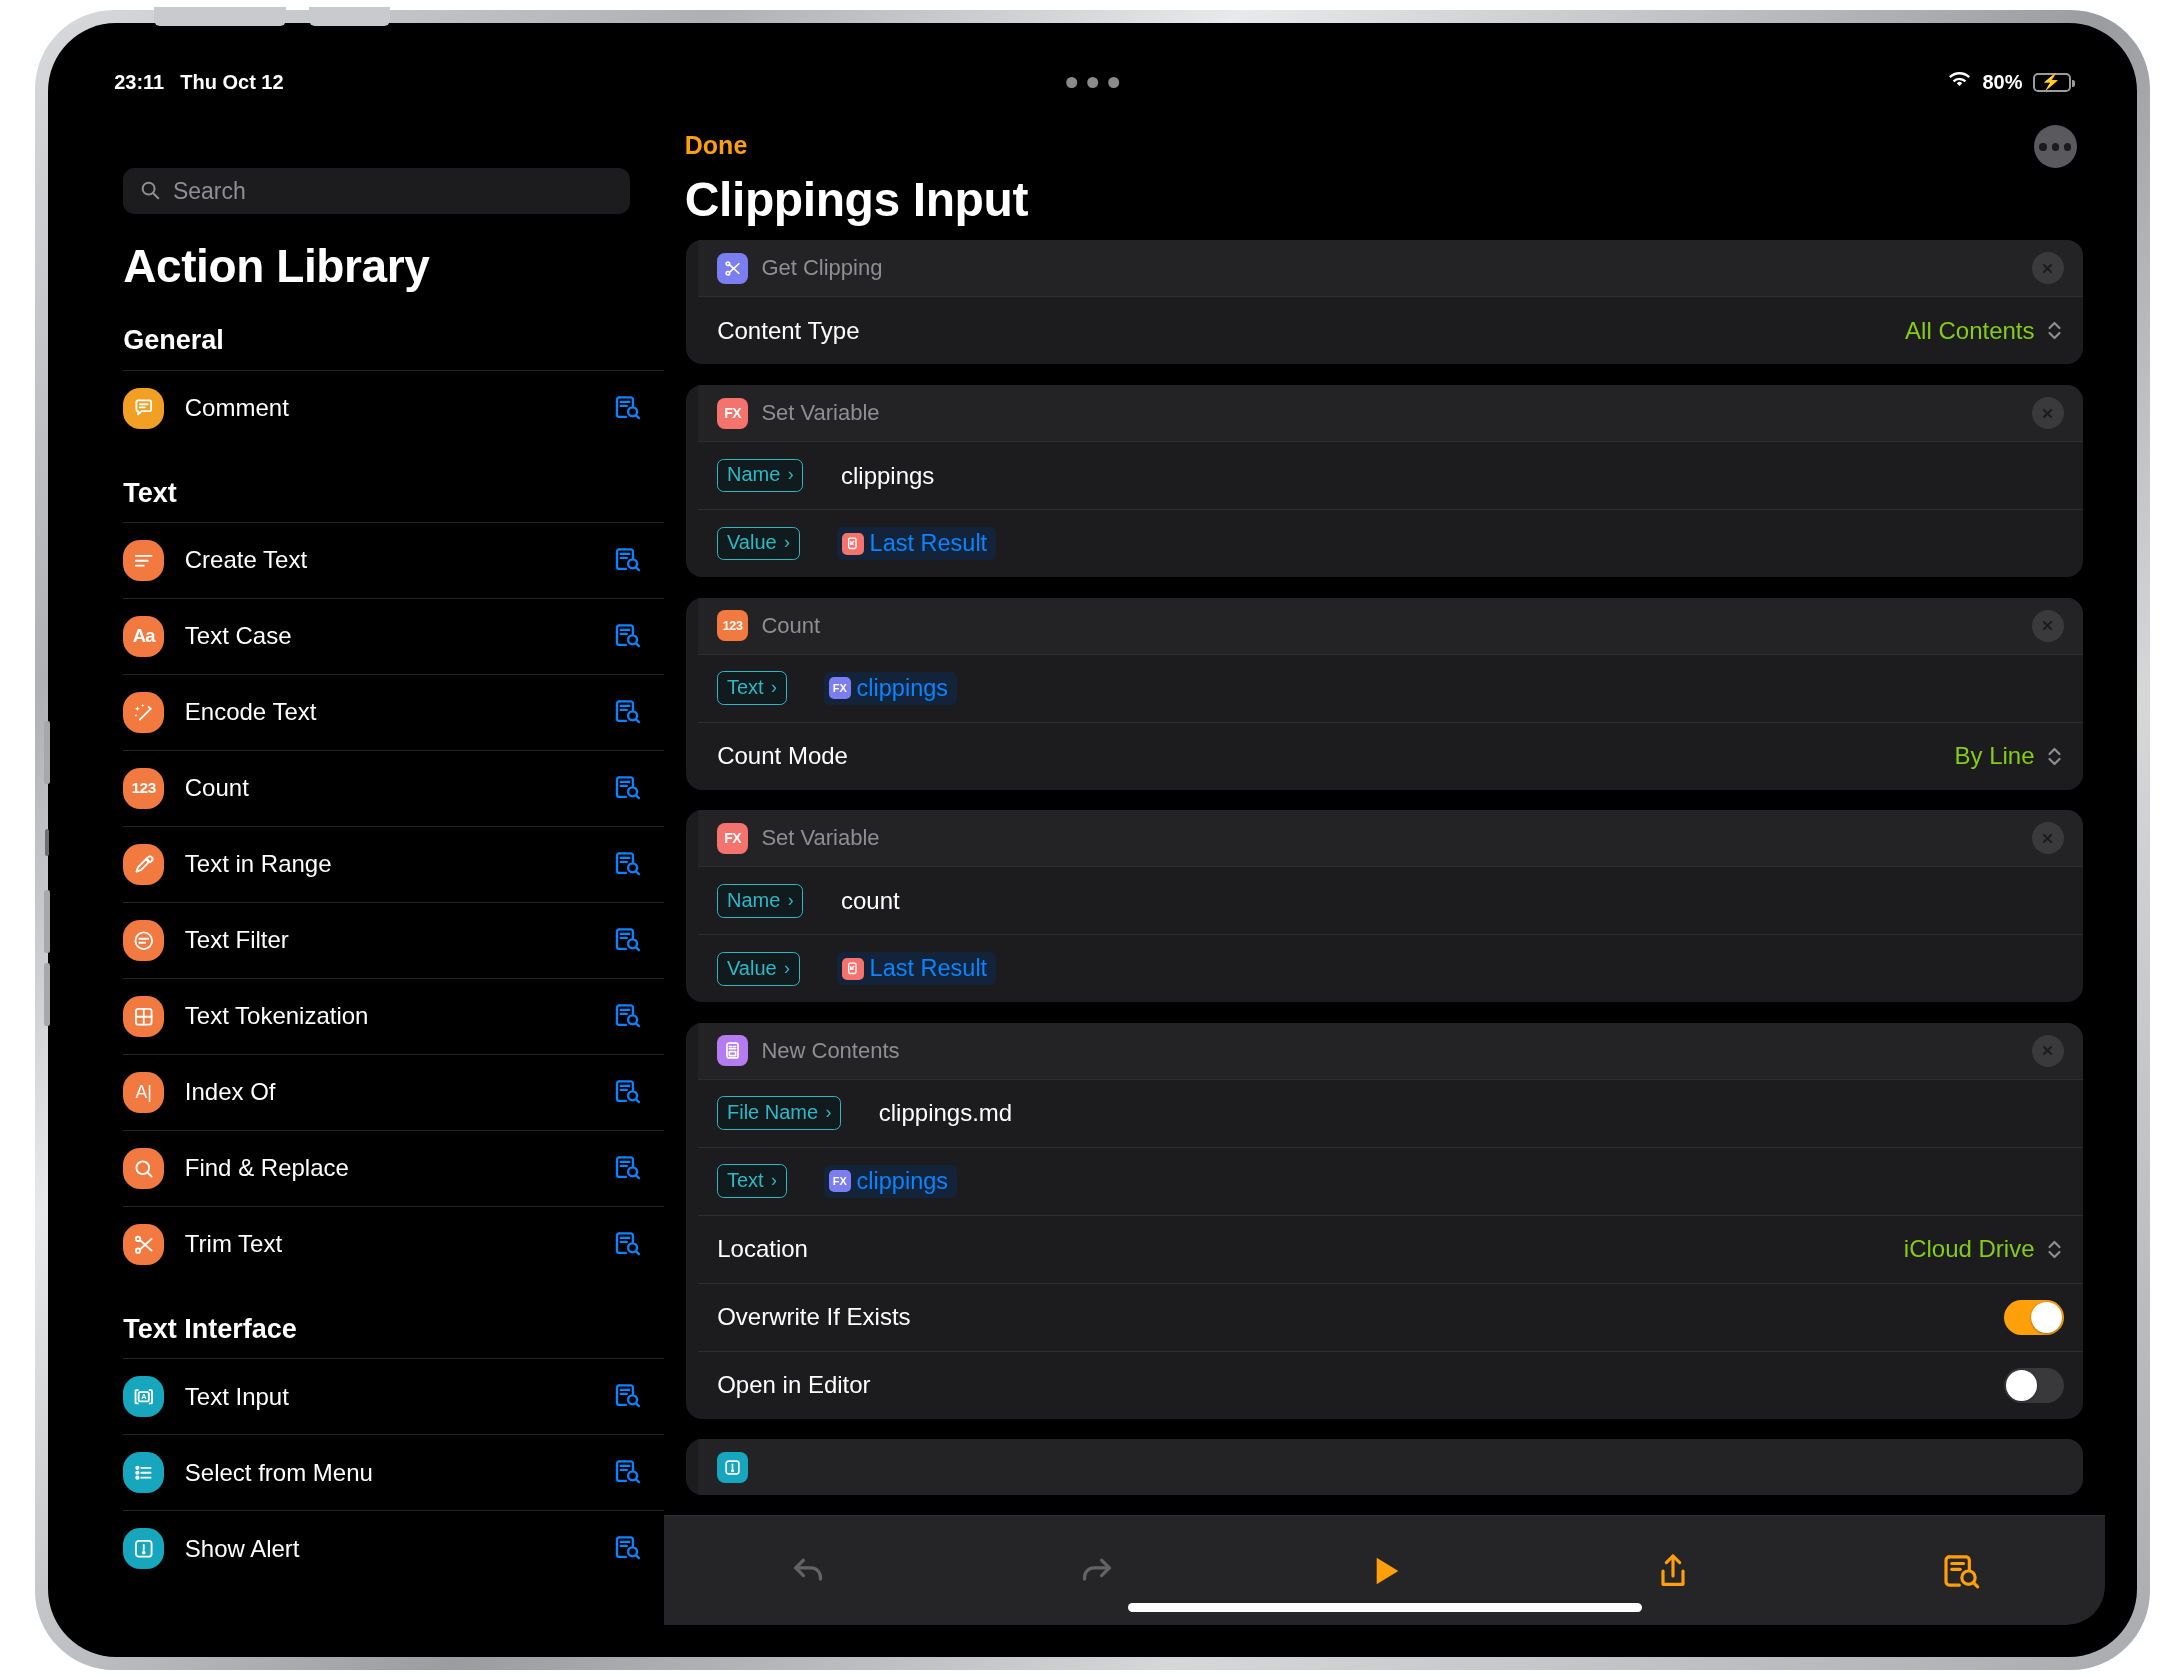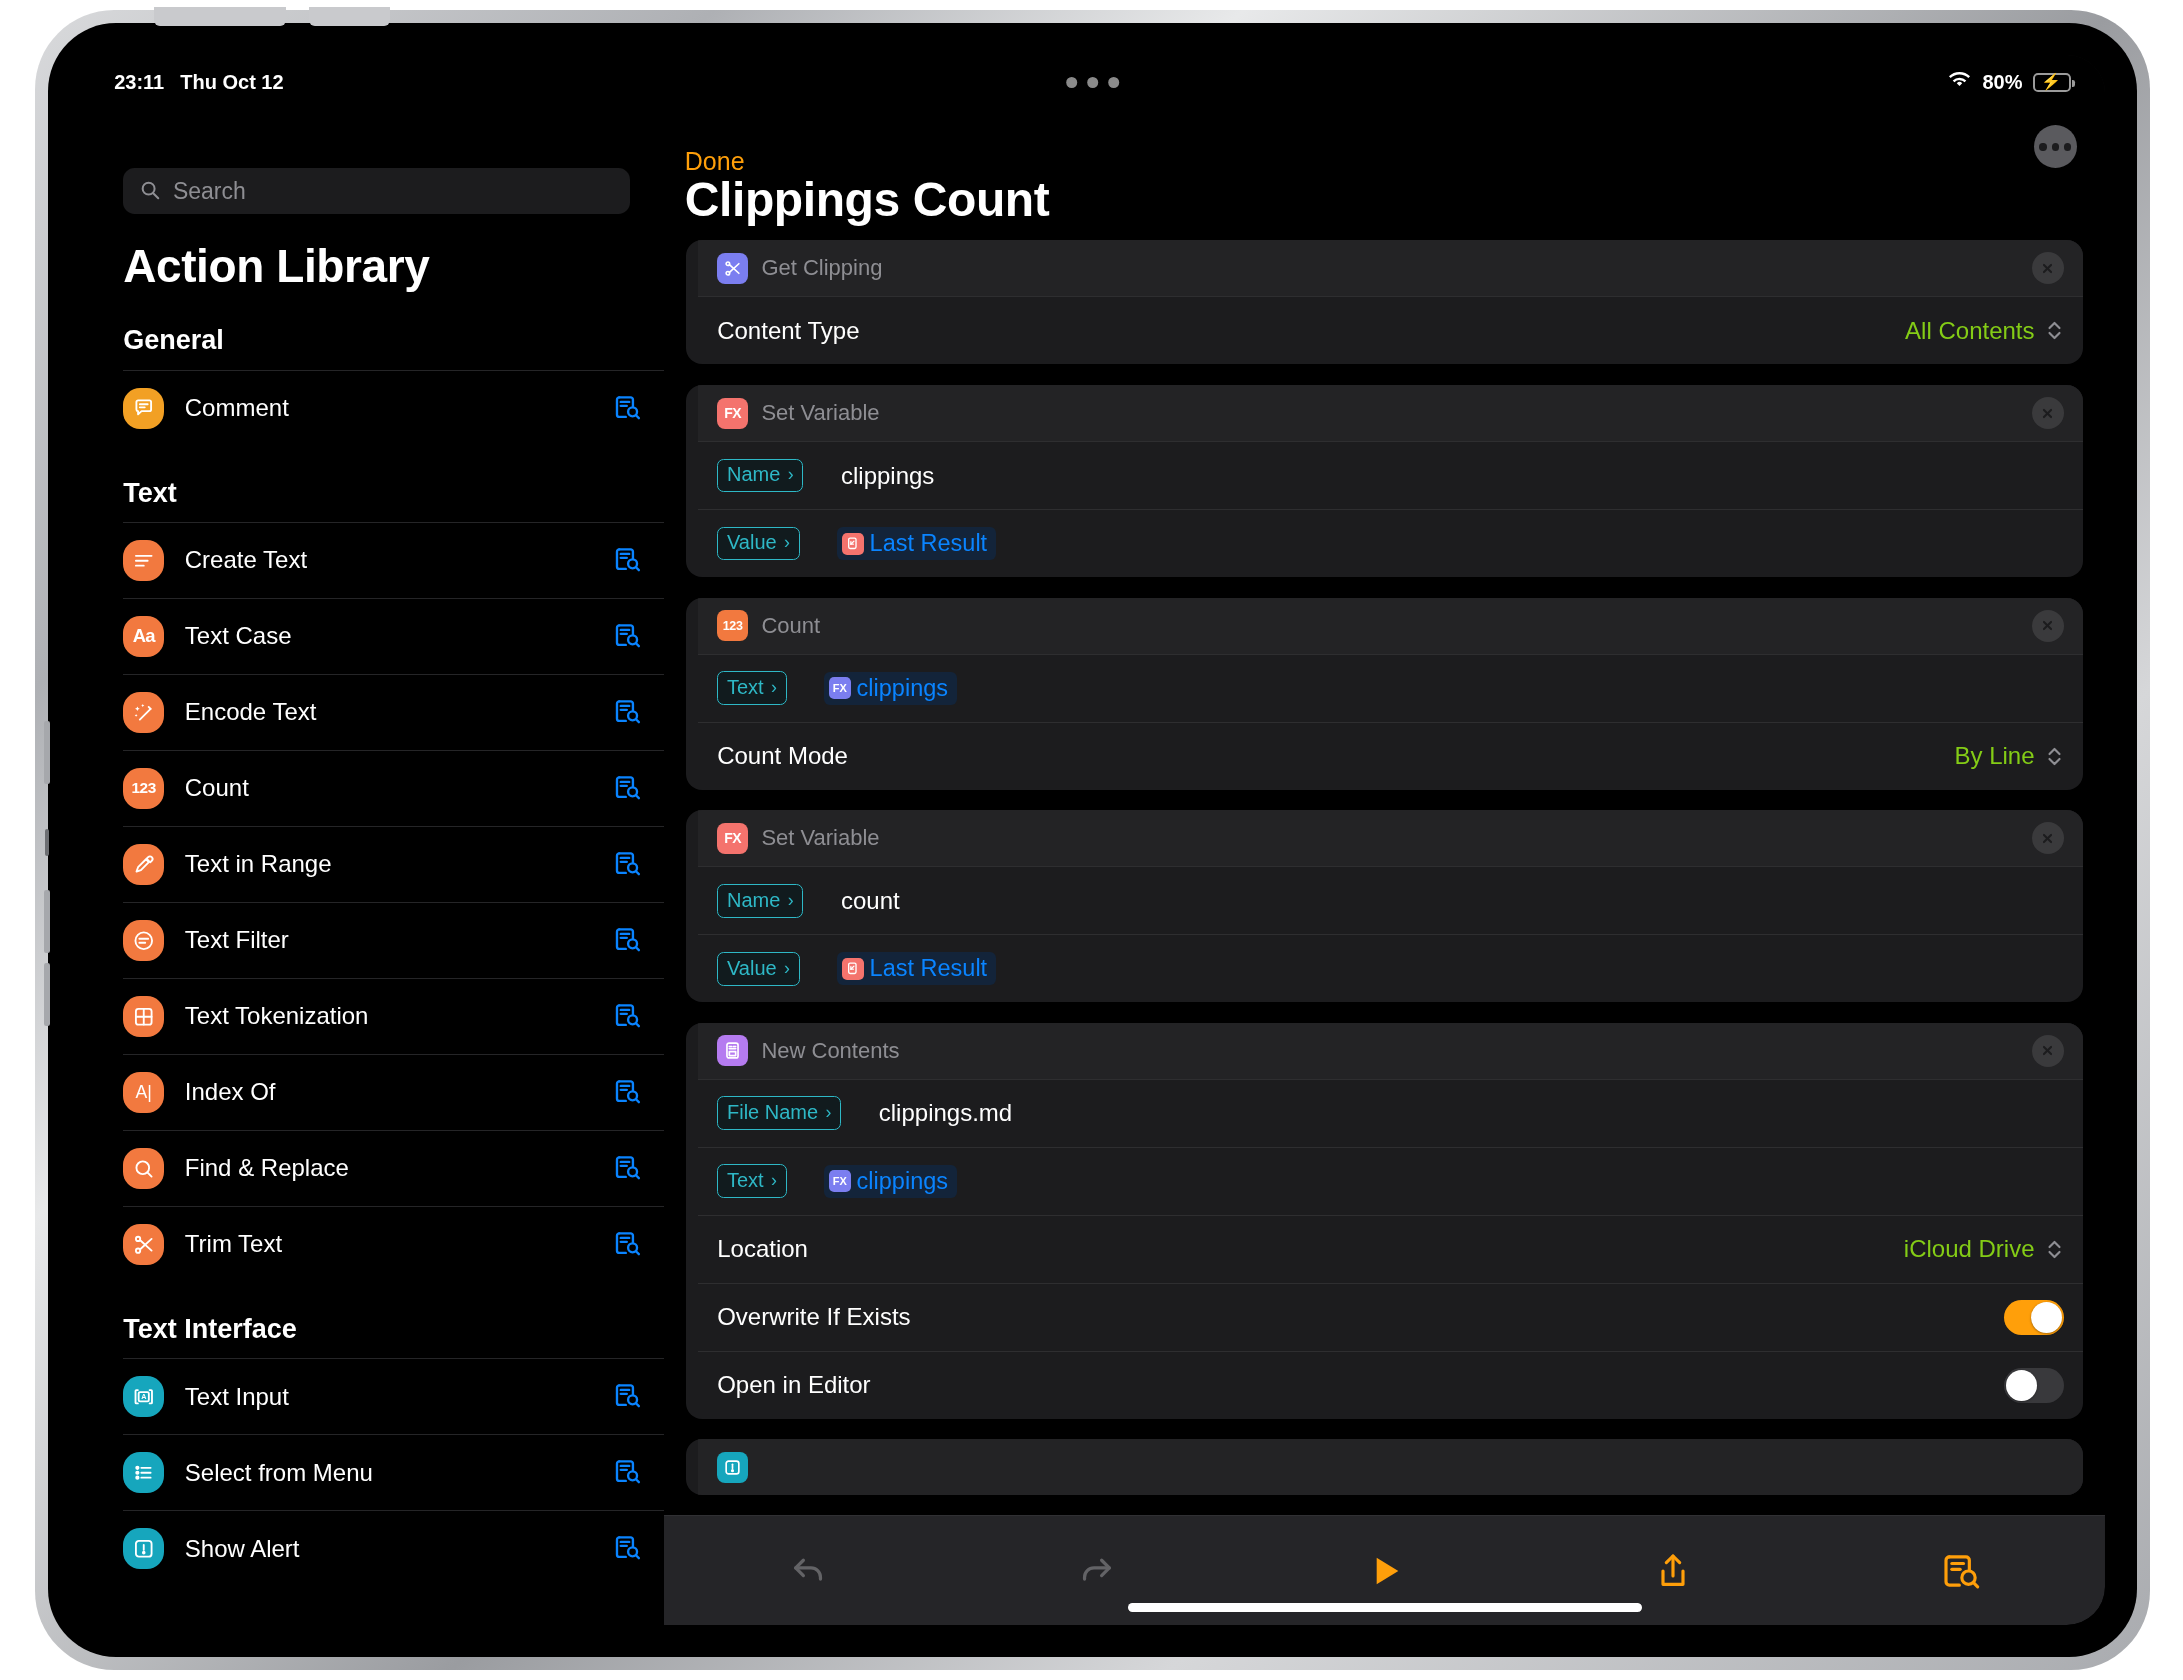--- a/index.html
+++ b/index.html
@@ -102,22 +102,22 @@
   .row-label { color:#ffffff; font-size:24px; margin-left:20.6px; white-space:nowrap; }
   .row-info { margin-left:auto; flex:none; }
 
   
   #main {
     flex:1; background:#0b0b0c; position:relative; overflow:hidden;
     border-top-left-radius: 0;
   }
   #main-bg { position:absolute; inset:0; background:#000000; }
   #done-button {
-    position:absolute; left: 20.6px; top: 92px;
-    color:#ff9f0a; font-size:25px; font-weight:400;
+    position:absolute; left: 20.6px; top: 76px;
+    color:#ff9f0a; font-size:25px; font-weight:700;
   }
   #more-button {
     position:absolute; right: 28px; top: 70px;
     width:43px; height:43px; border-radius:50%; background:#5a5a5e;
     display:flex; align-items:center; justify-content:center; gap:5.1px;
   }
   #more-button i { width:7.3px; height:7.3px; border-radius:50%; background:#1c1c1e; display:block; }
   #main-title {
     position:absolute; left: 20.6px; top: 117px;
     color:#ffffff; font-size: 48px; font-weight:700; letter-spacing:-0.4px;
@@ -566,21 +566,21 @@
           <div id="main-bg"></div>
 
           <div id="done-button">Done</div>
 
           <div id="more-button">
             <i></i>
             <i></i>
             <i></i>
           </div>
 
-          <div id="main-title">Clippings Count</div>
+          <div id="main-title">Clippings Input</div>
 
           <div id="cards-scroll">
               <div class="action-card">
                 <div class="card-header">
                   <span class="card-icon" style="background:#7b7ef0">
                     <svg width="19" height="19" viewBox="0 0 24 24">
                       <g fill="none" stroke="#fff" stroke-width="2.1" stroke-linecap="round" stroke-linejoin="round">
                         <circle cx="6.2" cy="6" r="2.2"></circle>
                         <circle cx="6.2" cy="18" r="2.2"></circle>
                         <line x1="8.1" y1="7.2" x2="20" y2="18"></line>

